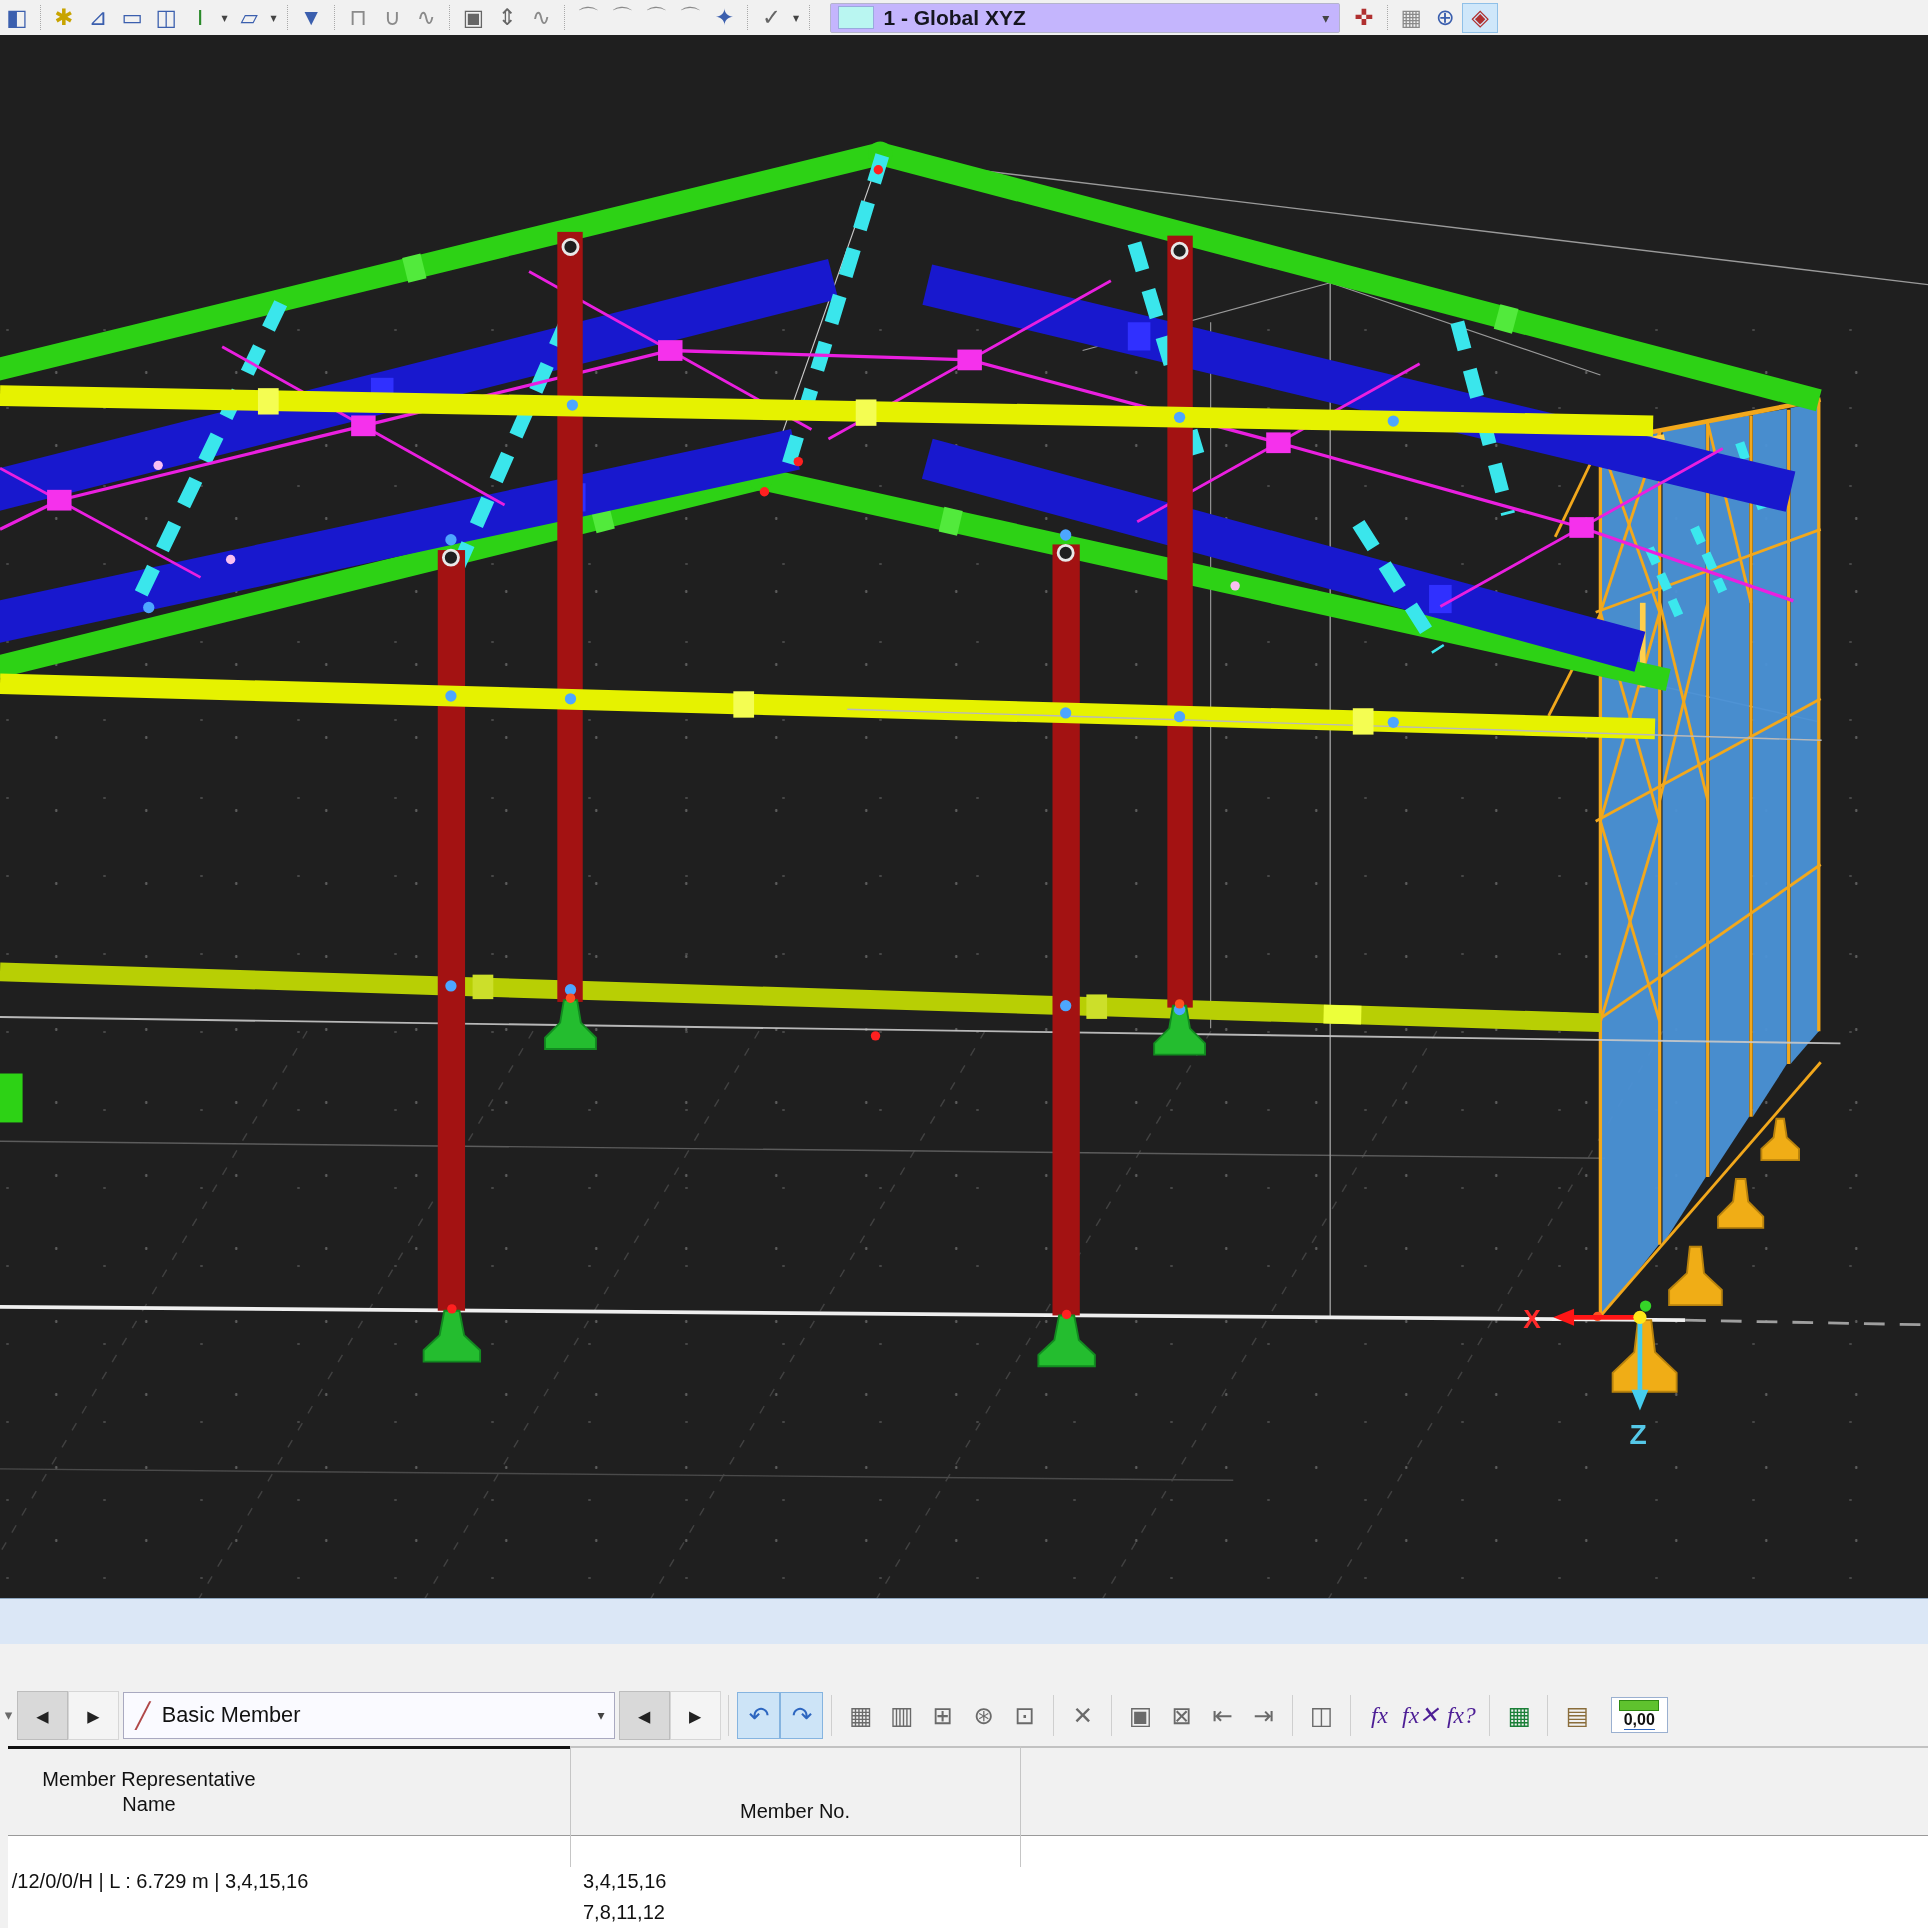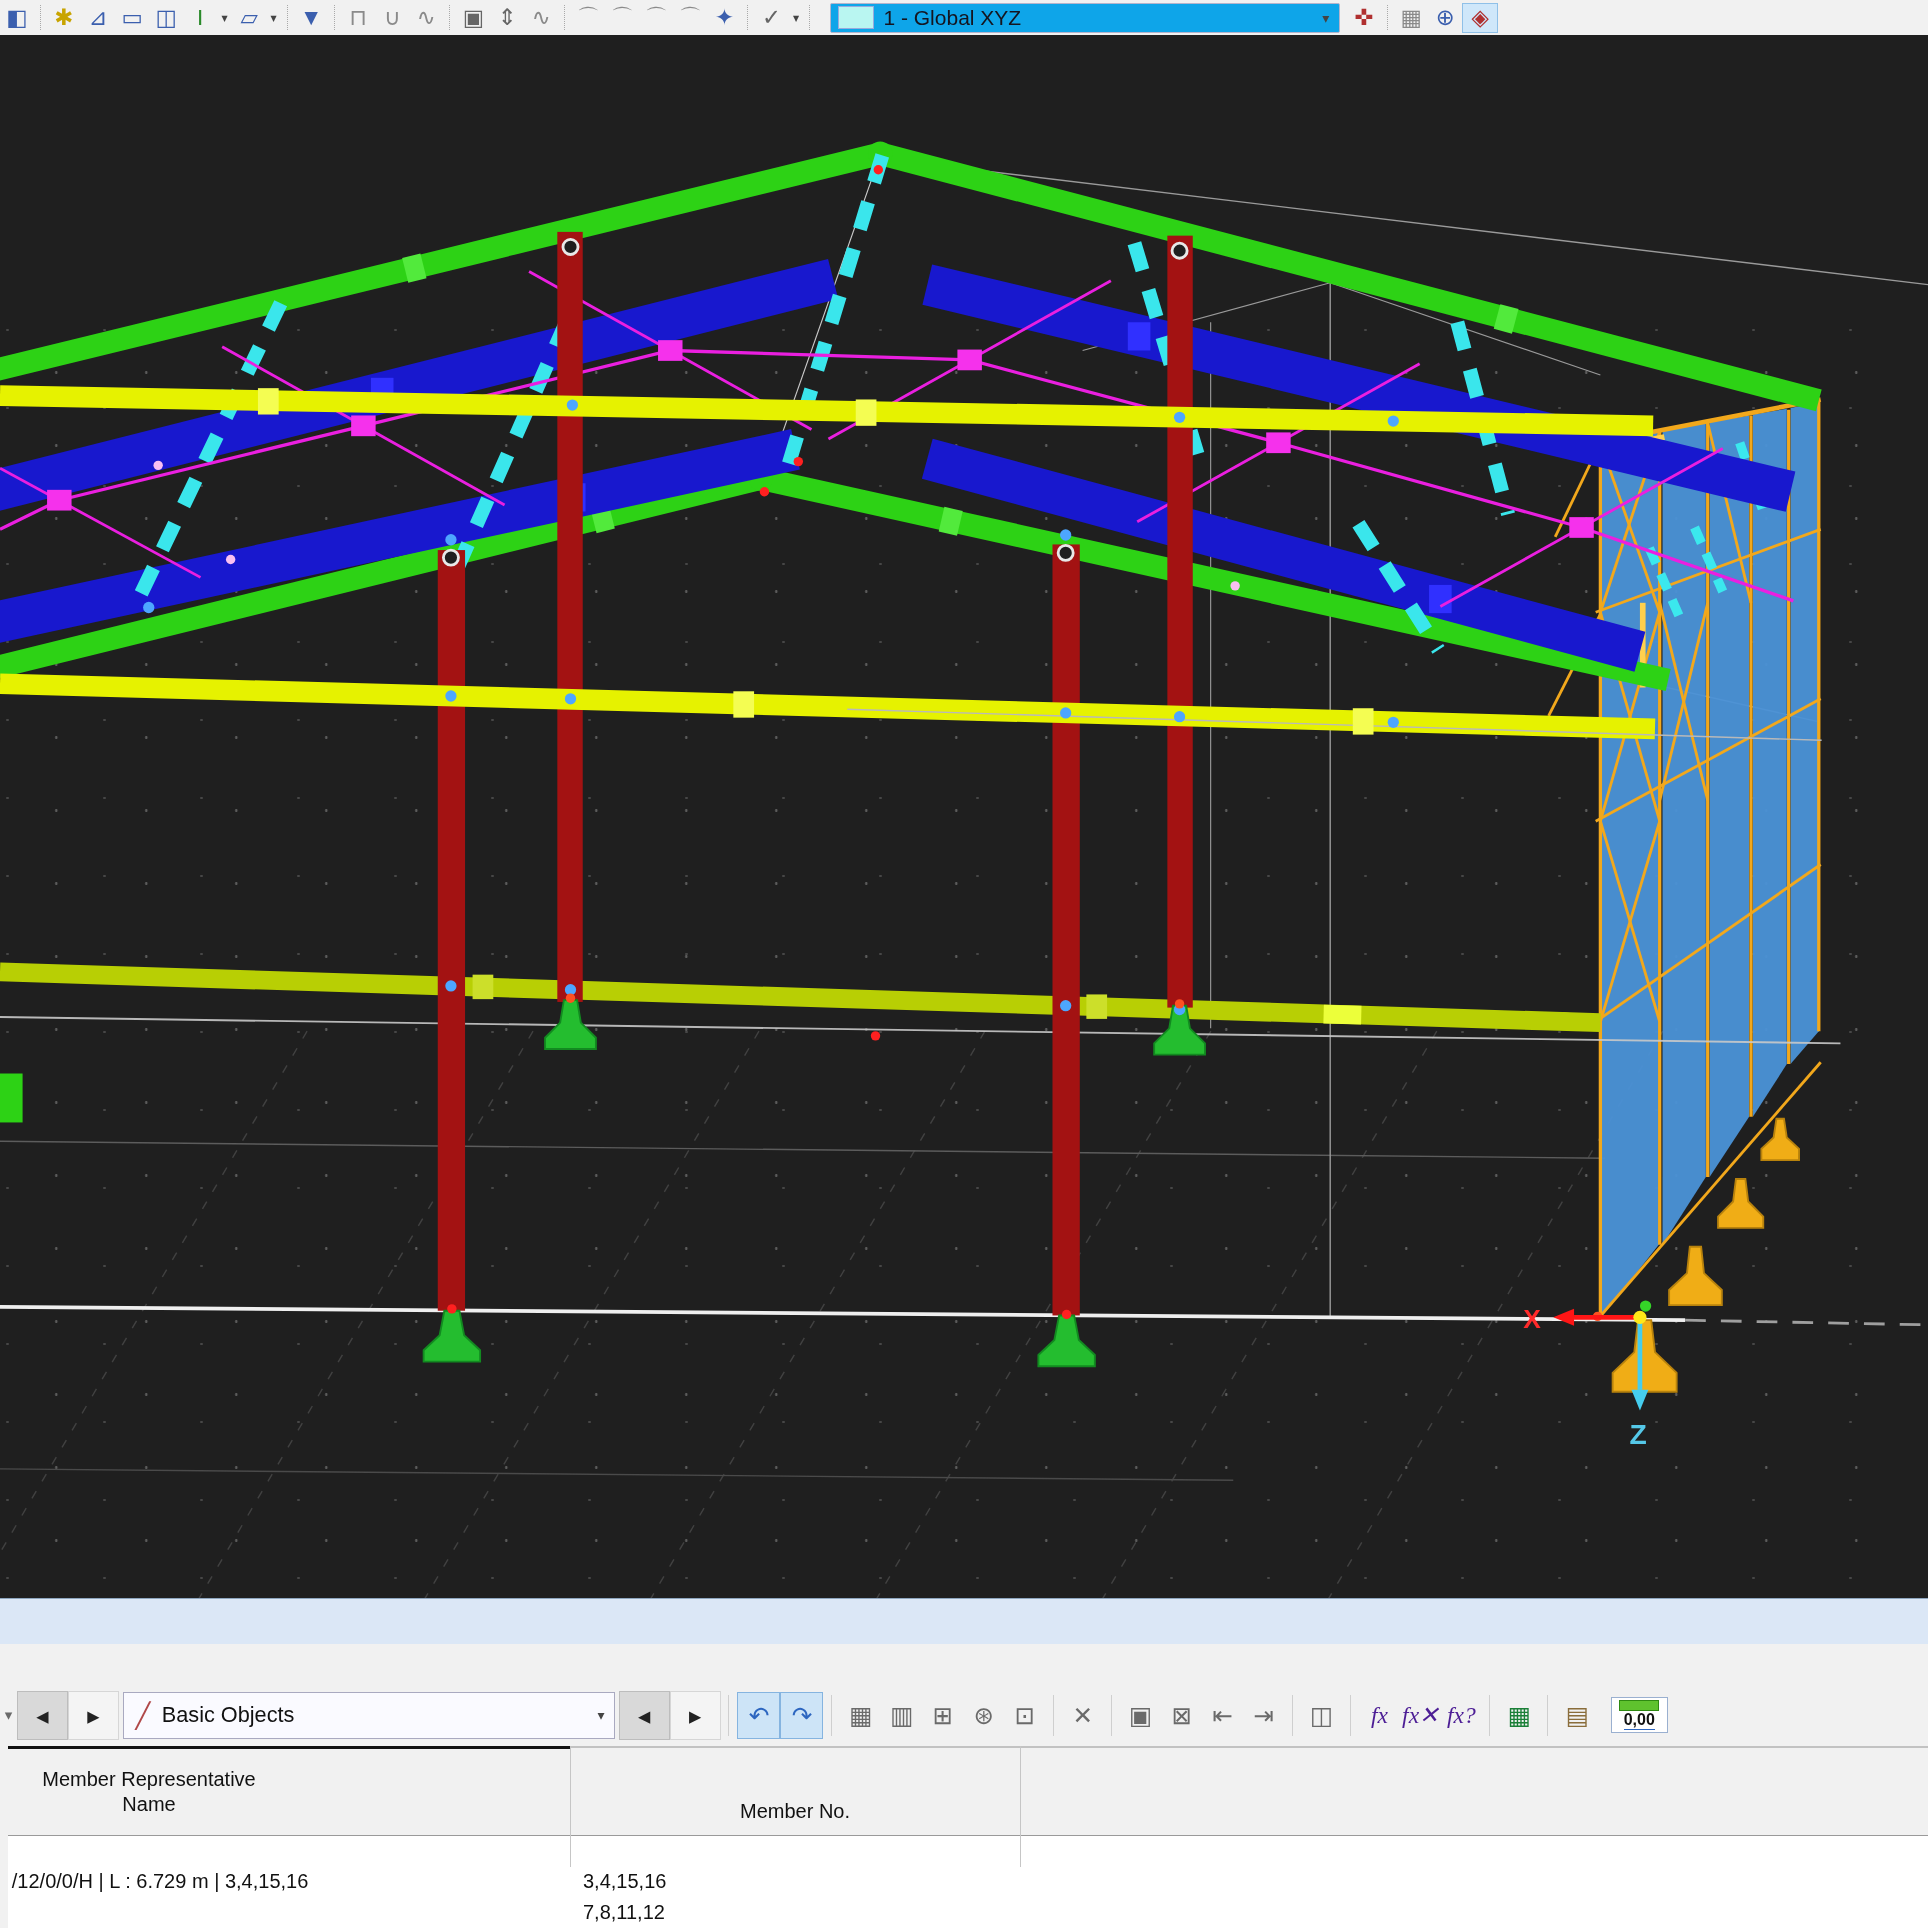--- a/index.html
+++ b/index.html
@@ -8,21 +8,21 @@
   
   #top-toolbar{left:0;top:0;width:1928px;height:35px;background:#f1f1f1;
     border-bottom:0.9px solid #d8d8d8;display:flex;align-items:center;}
   .ticon{display:inline-flex;align-items:center;justify-content:center;
     width:34px;height:28px;font-size:22.6px;color:#5a6e9a;flex:0 0 auto;}
   .ticon.sm{width:15px;font-size:12.2px;color:#444;}
   .tsep{width:0.9px;height:24.5px;border-left:0.9px dotted #a9a9a9;margin:0 5.6px;flex:0 0 auto;}
   .gold{color:#c8a400}.grn{color:#2a8a2a}.gry{color:#8a8a8a}.blu{color:#3b5fae}
   .dgr{color:#666}.red{color:#b03030}
   #cs-combo{display:flex;align-items:center;width:508px;height:28px;margin-left:13px;
-    background:#0ea5e9;border:0.9px solid #b4b4cc;border-radius:1.9px;flex:0 0 auto;}
+    background:#c4b5fd;border:0.9px solid #b4b4cc;border-radius:1.9px;flex:0 0 auto;font-weight:bold;}
   #cs-swatch{width:34px;height:21px;margin:0 9.4px 0 7.5px;background:#b9f6f1;border:0.9px solid #9ad;}
   #cs-label{font-size:21px;color:#15151f;flex:1;}
   .chev{font-size:14px;color:#444;padding:0 9.4px;}
   .ticon.sel{background:#cfe7fa;border:0.9px solid #8fc0e8;color:#b03030;}
   
   #viewport{left:0;top:35px;width:1928px;height:1563px;background:#1f1f1f;}
   #dots{left:0;top:282px;width:1928px;height:1281px;opacity:.5;pointer-events:none;
     background-image:radial-gradient(circle,#9a9a9a 1.1px,transparent 1.6px),
                      radial-gradient(circle,#6f6f6f 1px,transparent 1.5px);
     background-size:90px 73px,97px 78px;background-position:11.3px 19px,56px 52px;}
@@ -341,21 +341,21 @@
 <div id="settings-bar" class="abs">
   
 </div>
 
 <div id="table-toolbar" class="abs">
   <span class="bbtn" style="min-width:17px;font-size:15px">▾</span>
   <span class="bbtn navc">◂</span>
   <span class="bbtn nav">▸</span>
   <div id="nav-combo">
     <span class="bbtn" style="color:#b04848;min-width:38px">╱</span>
-    <span class="lbl">Basic Objects</span>
+    <span class="lbl">Basic Member</span>
     <span class="chev">▾</span>
   </div>
   <span class="bbtn navc">◂</span>
   <span class="bbtn nav">▸</span>
   <span class="bsep"></span>
   <span class="bbtn hl">↶</span>
   <span class="bbtn hl">↷</span>
   <span class="bsep"></span>
   <span class="bbtn">▦</span>
   <span class="bbtn">▥</span>

